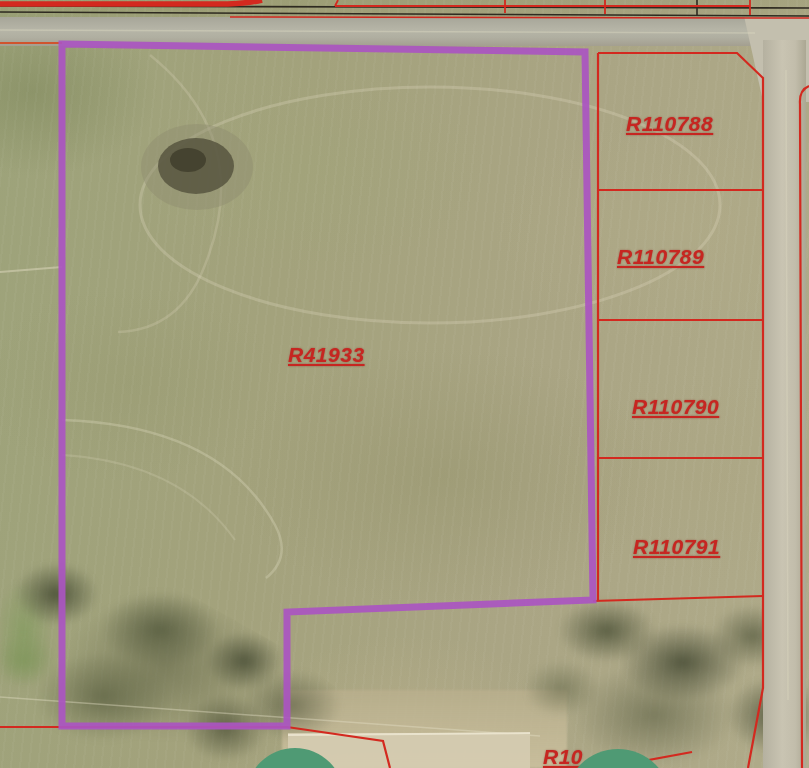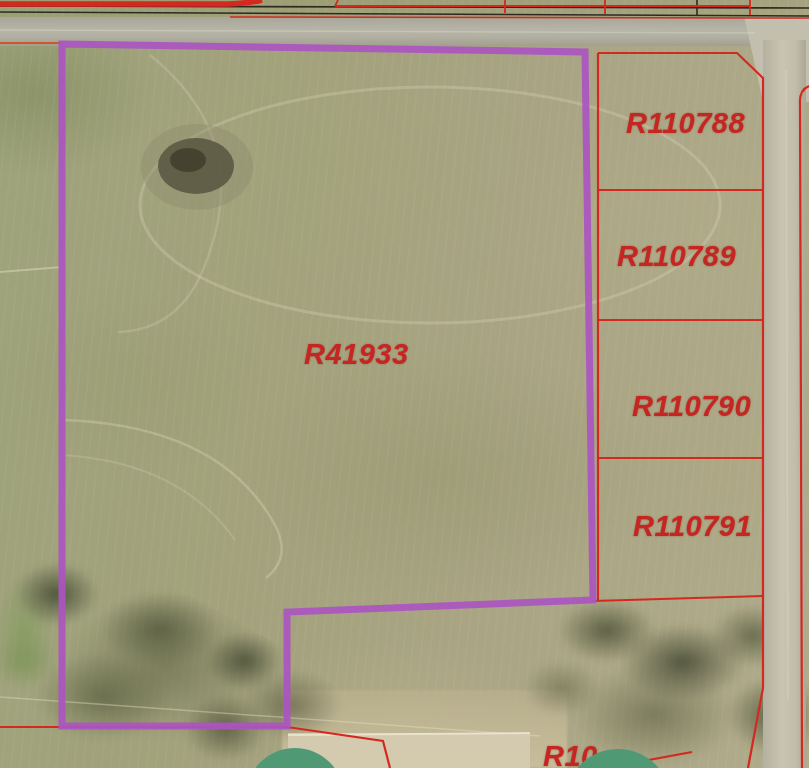--- a/index.html
+++ b/index.html
@@ -71,28 +71,29 @@
     background:linear-gradient(90deg,#b5b1a0 0%,#c9c4b2 45%,#c2bdab 75%,#aba793 100%);
   }
   .road-junction{
     left:730px; top:17px; width:79px; height:85px;
     background:#c3bfae;
     clip-path:polygon(18% 0,100% 0,100% 100%,42% 100%);
   }
   
   .parcel-label{
     position:absolute; color:#c62621; font-weight:bold; font-style:italic;
-    font-size:29px; line-height:21px; white-space:nowrap; letter-spacing:.5px;
+    font-size:21px; line-height:21px; white-space:nowrap; letter-spacing:.5px;
     text-shadow:0 0 2px rgba(130,10,10,.45);
+    text-decoration:underline;
   }
-  .lbl-sel{left:304px; top:344px;}
+  .lbl-sel{left:288px; top:344px;}
   .lbl-a0{left:626px; top:113px;}
   .lbl-a1{left:617px; top:246px;}
   .lbl-a2{left:632px; top:396px;}
-  .lbl-a3{left:633px; top:516px;}
+  .lbl-a3{left:633px; top:536px;}
   .lbl-part{left:543px; top:746px;}
   svg{position:absolute;left:0;top:0;}
 </style>
 </head>
 <body>
 
 <div class="map-viewport">
 
   <div class="layer mottle"></div>
   <div class="layer plow"></div>

